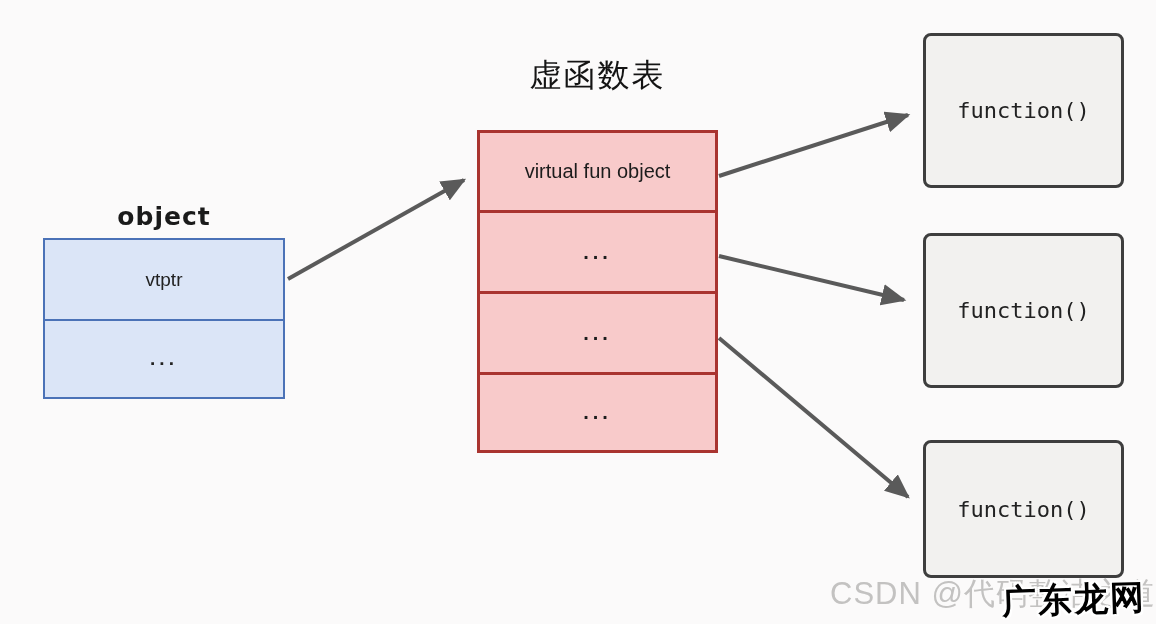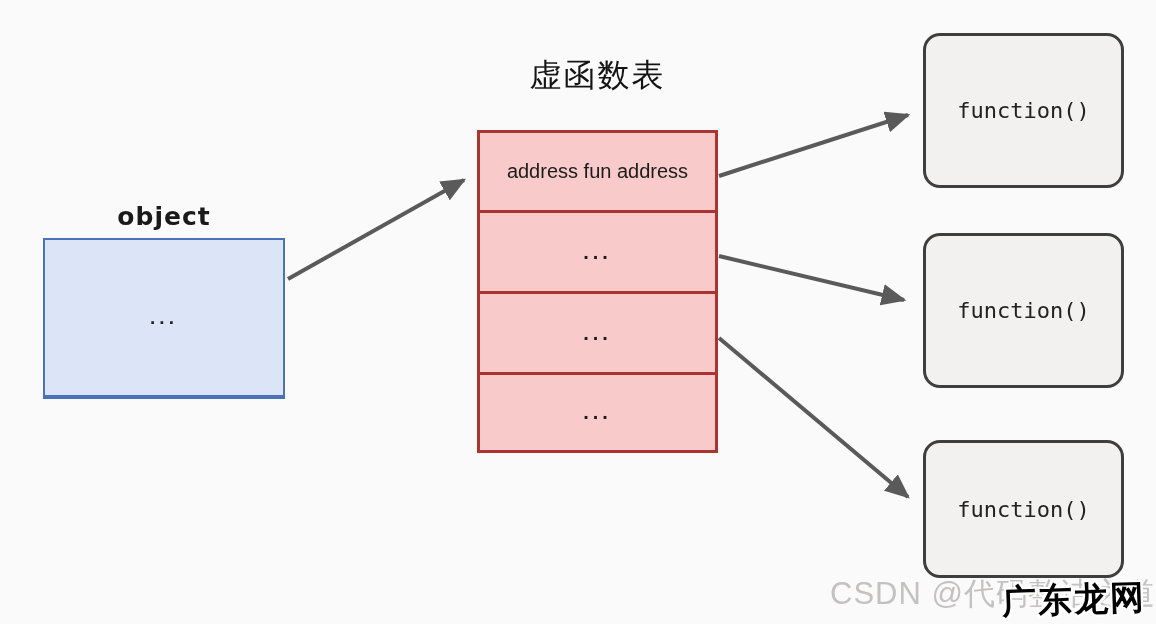--- a/index.html
+++ b/index.html
@@ -50,21 +50,21 @@
   .vtable .cell:nth-child(2){height:78px;}
   .vtable .cell:nth-child(3){height:78px;}
   .vtable .cell:nth-child(4){flex:1;border-bottom:none;}
   .dots{letter-spacing:4px;font-weight:bold;}
 
   
   .func-box{
     left:923px;width:201px;
     background:var(--box-fill,#f2f1ef);
     border:3.5px solid var(--box-border,#3e3e3e);
-    border-radius:17px;
+    border-radius:8px;
     display:flex;align-items:center;justify-content:center;
     font-family:"DejaVu Sans Mono","Liberation Mono",monospace;
     font-size:22px;color:#222;
   }
   .func-1{top:33px;height:155px;}
   .func-2{top:233px;height:155px;}
   .func-3{top:440px;height:138px;}
 
   
   svg.overlay{position:absolute;left:0;top:0;pointer-events:none;}
@@ -94,27 +94,28 @@
   </defs>
   <line x1="288" y1="279" x2="464" y2="180" stroke="#5a5a5a" stroke-width="4" marker-end="url(#ah)"></line>
   <line x1="719" y1="176" x2="908" y2="115" stroke="#5a5a5a" stroke-width="4" marker-end="url(#ah)"></line>
   <line x1="719" y1="256" x2="904" y2="300" stroke="#5a5a5a" stroke-width="4" marker-end="url(#ah)"></line>
   <line x1="719" y1="338" x2="908" y2="497" stroke="#5a5a5a" stroke-width="4" marker-end="url(#ah)"></line>
 </svg>
 
 <div class="abs object-title">object</div>
 
 <div class="abs object-box">
+  <div class="row">vtptr</div>
   <div class="row dots">...</div>
 </div>
 
 <div class="abs vtable-title">虚函数表</div>
 
 <div class="abs vtable">
-  <div class="cell">address fun address</div>
+  <div class="cell">virtual fun object</div>
   <div class="cell dots">...</div>
   <div class="cell dots">...</div>
   <div class="cell dots">...</div>
 </div>
 
 <div class="abs func-box func-1">function()</div>
 <div class="abs func-box func-2">function()</div>
 <div class="abs func-box func-3">function()</div>
 
 <div class="abs wm-gray">CSDN @代码整洁之道</div>

